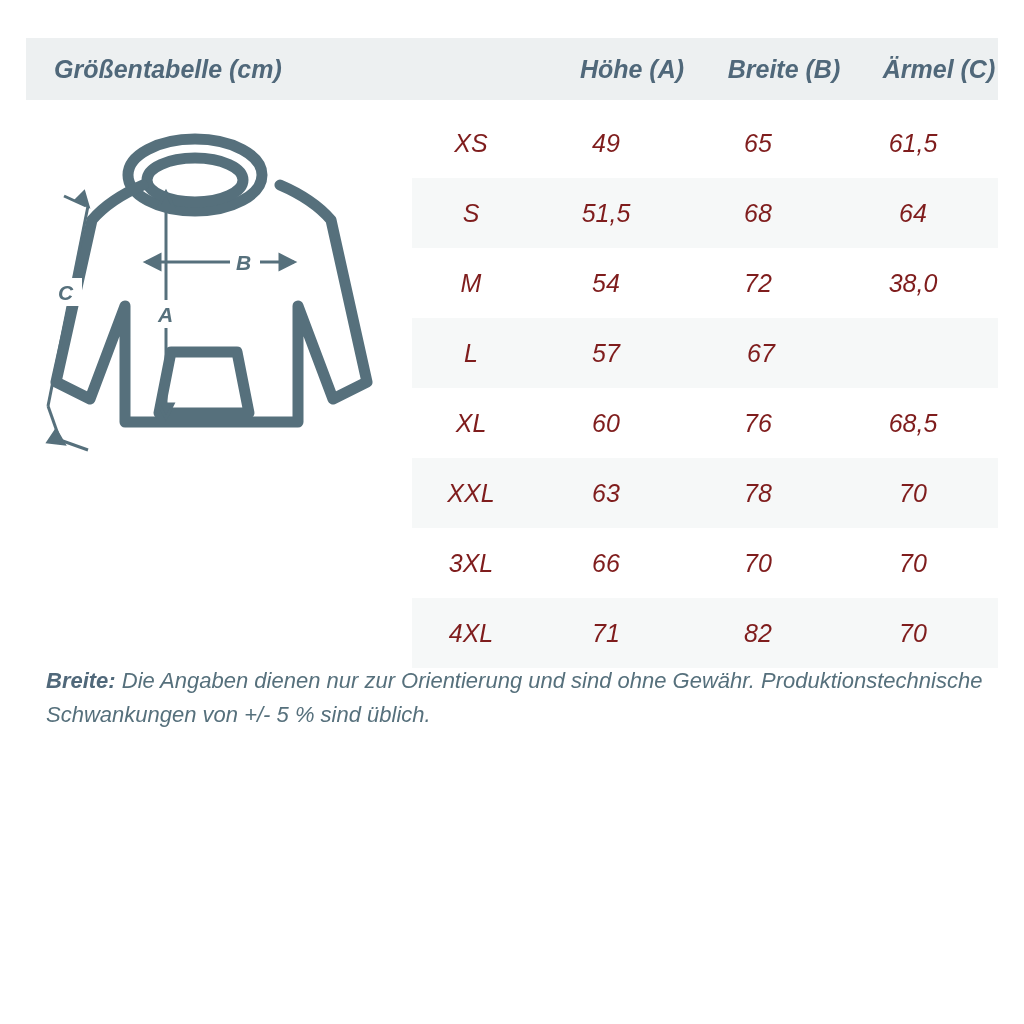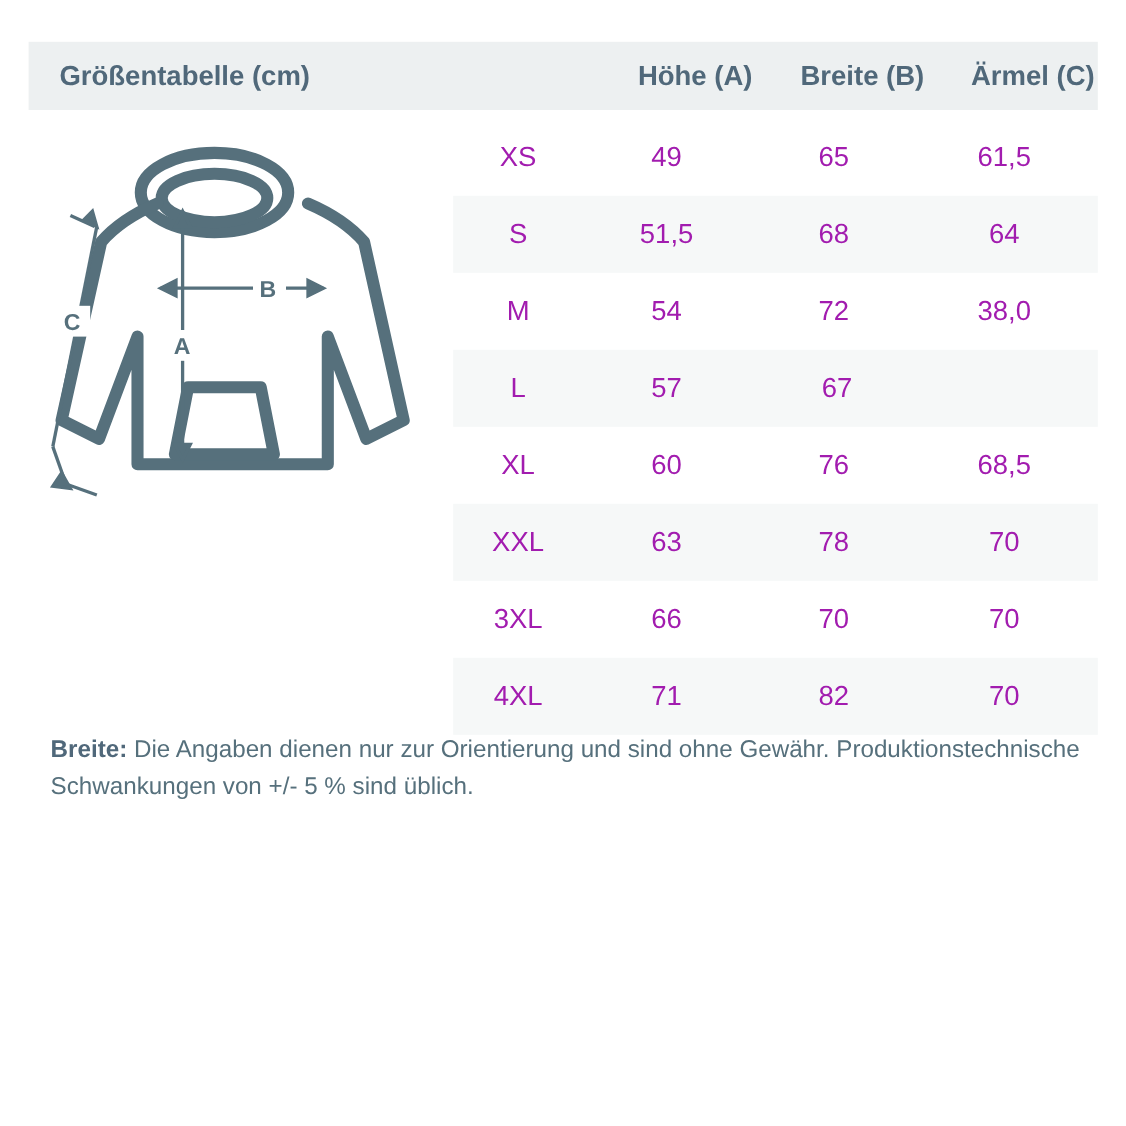--- a/index.html
+++ b/index.html
@@ -13,20 +13,21 @@
     font-family: "Liberation Sans", sans-serif;
     color: #56707c;
     overflow: hidden;
   }
 
   .page {
     position: relative;
     width: 872px;
     height: 1024px;
     box-sizing: border-box;
+    font-style: italic;
   }
 
   
   .header-band {
     position: absolute;
     left: 26px;
     top: 38px;
     width: 972px;
     height: 62px;
     background: #edf0f1;
@@ -68,21 +69,21 @@
     width: 586px;
   }
   .row {
     display: flex;
     align-items: center;
     height: 70px;
   }
   .row.alt { background: #f6f8f8; }
   .cell {
     font-size: 25px;
-    color: #a21caf;
+    color: #7f1d1d;
     text-align: center;
     white-space: nowrap;
   }
   .cell.size { width: 118px; }
   .cell.w    { width: 152px; }
   .cell.h    { width: 152px; }
   .cell.s    { width: 158px; }
 
   
   .illustration {

